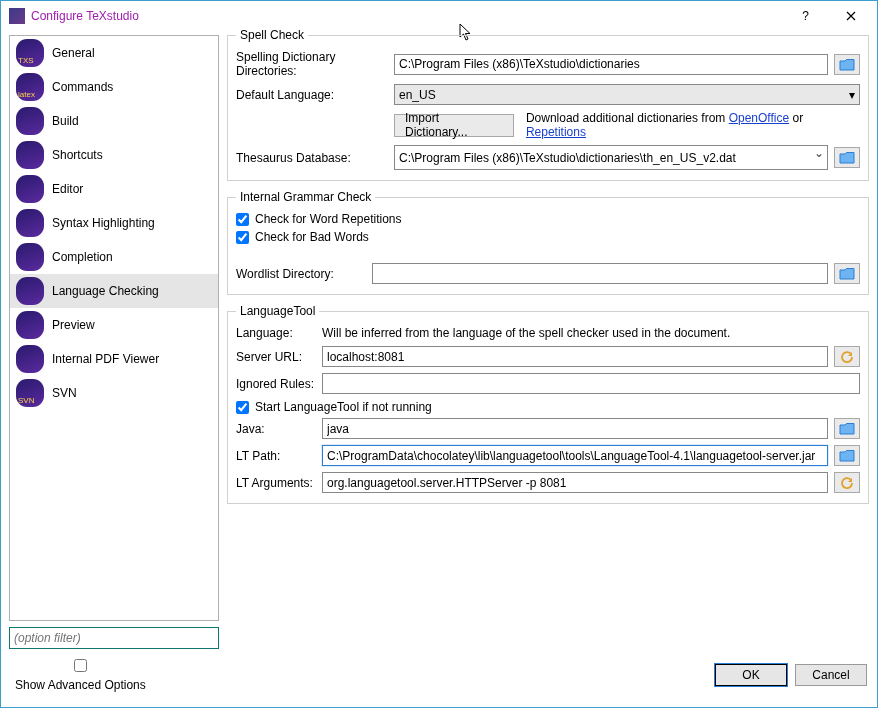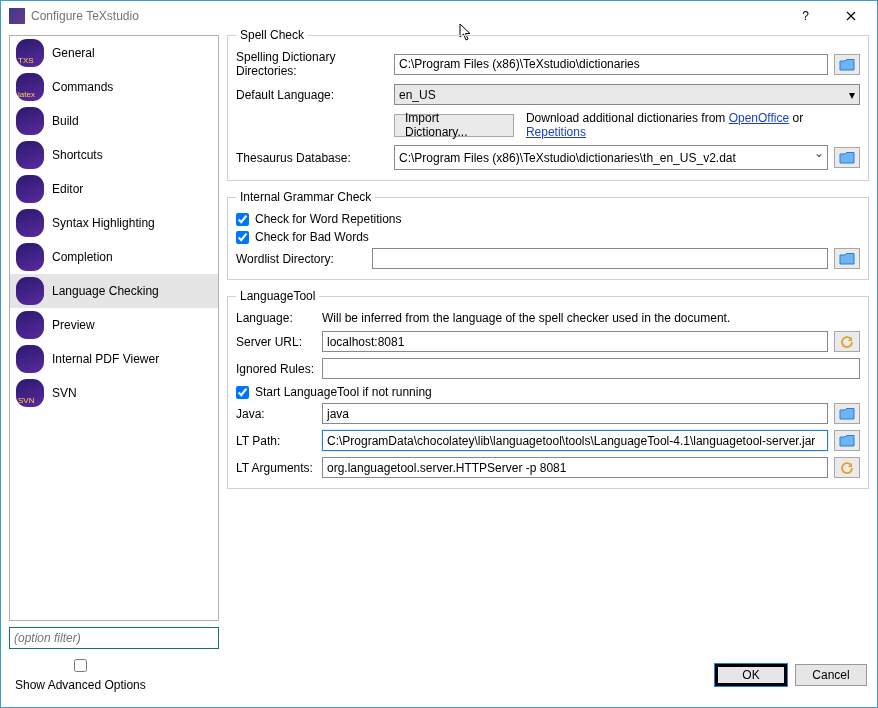--- a/index.html
+++ b/index.html
@@ -1,19 +1,19 @@
 <!DOCTYPE html>
 <html><head>
 <meta charset="utf-8">
 <style>
 * { box-sizing: border-box; margin: 0; padding: 0; }
 body { font-family: "Segoe UI", Tahoma, sans-serif; font-size: 12px; background: #fff; width: 878px; height: 708px; overflow: hidden; border: 1px solid #3a9ecf; }
 .titlebar { height: 30px; display: flex; align-items: center; padding: 0 4px; background: #fff; }
 .tb-icon { width: 16px; height: 16px; margin: 0 6px 0 4px; background: linear-gradient(135deg,#3a3a8a,#6a3a8a); display:inline-block; }
-.tb-title { flex: 0 0 auto; font-size: 12px; color: #737373; }
+.tb-title { flex: 0 0 auto; font-size: 12px; color: #a21caf; }
 .tb-spacer { flex: 1; }
 .tb-btn { width: 45px; height: 28px; display:flex; align-items:center; justify-content:center; color:#000; cursor:pointer; }
 .content { display:flex; height: 622px; padding: 4px 8px 4px 8px; gap: 8px; }
 .sidebar { width: 210px; display:flex; flex-direction:column; }
 .navlist { flex:1; border:1px solid #b0b0b0; background:#fff; overflow:auto; }
 .navitem { display:flex; align-items:center; height: 34px; padding: 0 6px; gap:8px; cursor:pointer; }
 .navitem.selected { background:#e5e5e5; }
 .navitem .ico { width:28px; height:28px; background:linear-gradient(160deg,#2a1a6e,#5a2a9e); border-radius:11px; display:flex; align-items:flex-end; justify-content:flex-start; color:#ffd24a; font-size:8px; padding:2px; }
 .navitem .lbl { font-size:12px; color:#000; }
 .filter { margin-top:6px; }
@@ -33,21 +33,21 @@
 .iconbtn { width:26px; height:21px; border:1px solid #a8a8a8; background:#eaeaea; display:flex; align-items:center; justify-content:center; cursor:pointer; }
 .iconbtn svg { display:block; }
 .btn { height:23px; border:1px solid #a8a8a8; background:#eaeaea; padding:1px 10px; font-size:12px; cursor:pointer; display:flex; align-items:center; }
 .chk { display:flex; align-items:center; gap:6px; font-size:12px; margin-bottom:4px; }
 .chk input { width:13px; height:13px; }
 .linktext { color:#1a3fcf; text-decoration:underline; cursor:pointer; }
 .footer { height:44px; display:flex; align-items:center; padding:0 10px; gap:8px; }
 .footer .chk { margin:4px;flex-direction:column; }
 .footer-spacer { flex:1; }
 .dlgbtn { width:72px; height:22px; border:1px solid #9a9a9a; background:#e6e6e6; font-size:12px; cursor:pointer; }
-.dlgbtn.primary { border:3px solid #000000; outline:1px solid #2a7fd4; }
+.dlgbtn.primary { border:1px solid #000000; outline:1px solid #2a7fd4; }
 .cursor-arrow { position:absolute; left:459px; top:23px; pointer-events:none; }
 </style>
 </head>
 <body>
 
 <div class="titlebar">
   <span class="tb-icon"></span>
   <span class="tb-title">Configure TeXstudio</span>
   <span class="tb-spacer"></span>
   <span class="tb-btn">?</span>
@@ -159,21 +159,21 @@
     <div class="group">
       <span class="group-title">Internal Grammar Check</span>
       <label class="chk">
         <input type="checkbox" checked="" style="">
         <span>Check for Word Repetitions</span>
       </label>
       <label class="chk">
         <input type="checkbox" checked="" style="">
         <span>Check for Bad Words</span>
       </label>
-      <div class="row" style="margin-top:4px;">
+      <div class="row" style="margin-top:19px;">
         <span class="lblc" style="width:130px;">Wordlist Directory:</span>
         <input class="inp" value="" style="">
         <span class="iconbtn">
           <svg width="16" height="13" viewBox="0 0 16 13">
               <path d="M1 3 L6 3 L7.5 1.5 L15 1.5 L15 12 L1 12 Z" fill="#6fb4f2" stroke="#2a7fd4"></path>
             </svg>
         </span>
       </div>
     </div>
 

